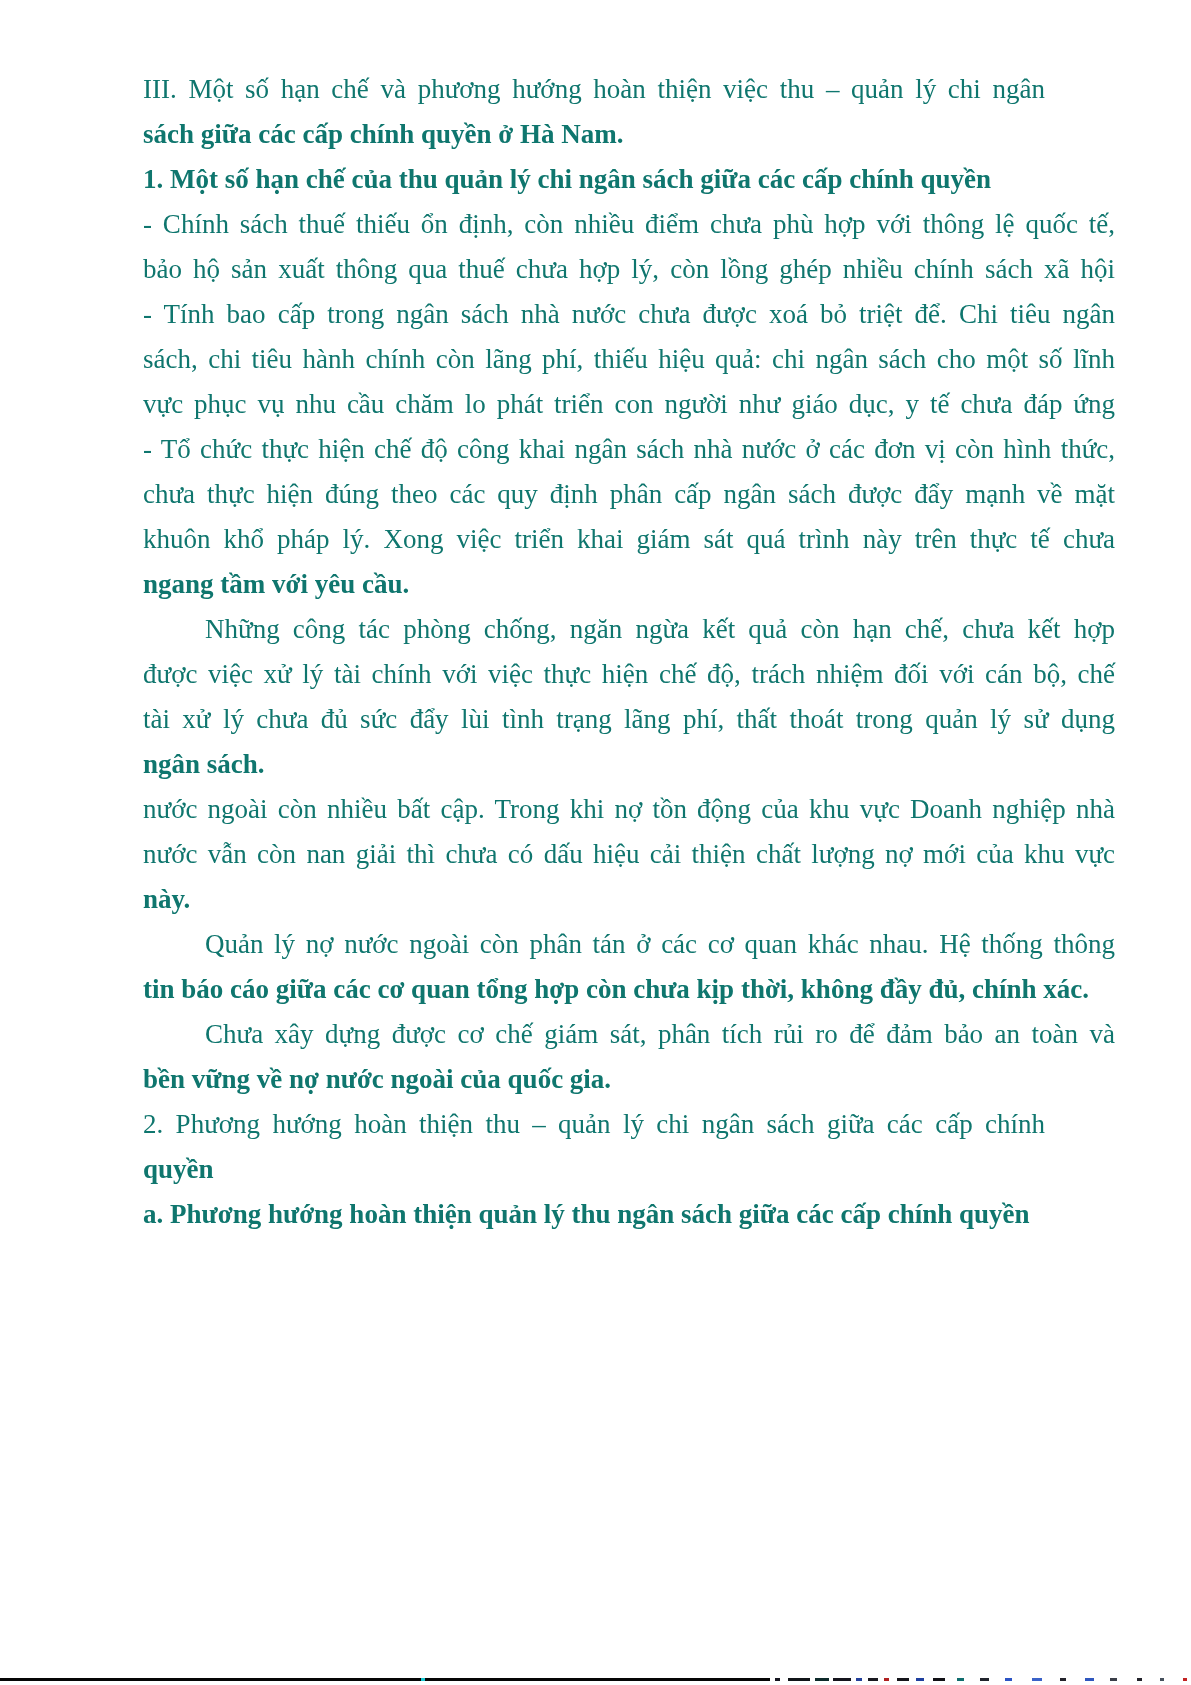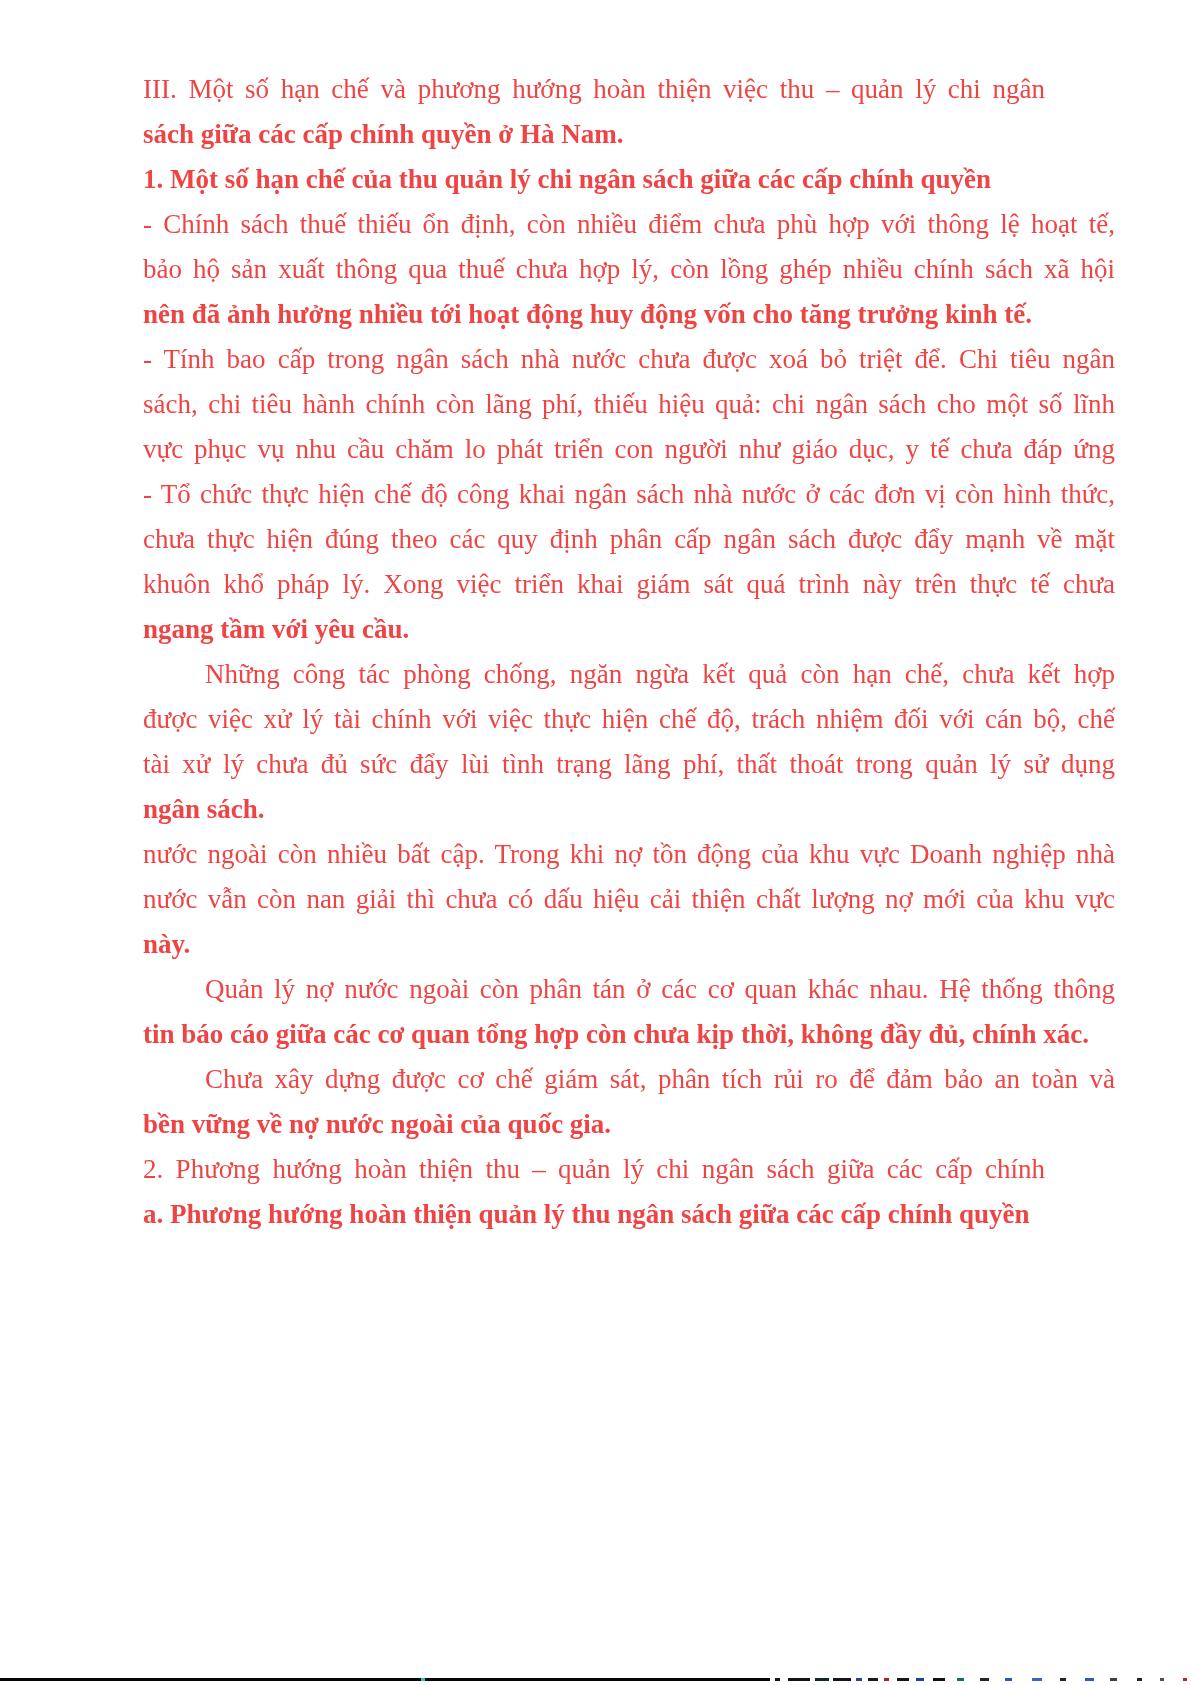--- a/index.html
+++ b/index.html
@@ -18,21 +18,21 @@
     position: absolute;
     left: 143px;
     top: 67px;
     width: 972px;
   }
   .paragraph { margin: 0; }
   .line {
     font-family: "Liberation Serif", "DejaVu Serif", serif;
     font-size: 27px;
     line-height: 45px;
-    color: #ef4444;
+    color: #0f766e;
     white-space: nowrap;
     text-align: justify;
     text-align-last: justify;
   }
   .line.last { text-align-last: left; font-weight: bold; }
   .line.indent { padding-left: 62px; }
   
   .paragraph.narrow .line:not(.last) { padding-right: 70px; }
 
   .bottom-strip {
@@ -55,23 +55,22 @@
 <div class="page">
   <main class="content">
       <div class="paragraph narrow">
         <div class="line">III. Một số hạn chế và phương hướng hoàn thiện việc thu – quản lý chi ngân</div>
         <div class="line last">sách giữa các cấp chính quyền ở Hà Nam.</div>
       </div>
       <div class="paragraph">
         <div class="line last">1. Một số hạn chế của thu quản lý chi ngân sách giữa các cấp chính quyền</div>
       </div>
       <div class="paragraph">
-        <div class="line">- Chính sách thuế thiếu ổn định, còn nhiều điểm chưa phù hợp với thông lệ hoạt tế,</div>
+        <div class="line">- Chính sách thuế thiếu ổn định, còn nhiều điểm chưa phù hợp với thông lệ quốc tế,</div>
         <div class="line">bảo hộ sản xuất thông qua thuế chưa hợp lý, còn lồng ghép nhiều chính sách xã hội</div>
-        <div class="line last">nên đã ảnh hưởng nhiều tới hoạt động huy động vốn cho tăng trưởng kinh tế.</div>
       </div>
       <div class="paragraph">
         <div class="line">- Tính bao cấp trong ngân sách nhà nước chưa được xoá bỏ triệt để. Chi tiêu ngân</div>
         <div class="line">sách, chi tiêu hành chính còn lãng phí, thiếu hiệu quả: chi ngân sách cho một số lĩnh</div>
         <div class="line">vực phục vụ nhu cầu chăm lo phát triển con người như giáo dục, y tế chưa đáp ứng</div>
       </div>
       <div class="paragraph">
         <div class="line">- Tổ chức thực hiện chế độ công khai ngân sách nhà nước ở các đơn vị còn hình thức,</div>
         <div class="line">chưa thực hiện đúng theo các quy định phân cấp ngân sách được đẩy mạnh về mặt</div>
         <div class="line">khuôn khổ pháp lý. Xong việc triển khai giám sát quá trình này trên thực tế chưa</div>
@@ -91,20 +90,21 @@
       <div class="paragraph">
         <div class="line indent">Quản lý nợ nước ngoài còn phân tán ở các cơ quan khác nhau. Hệ thống thông</div>
         <div class="line last">tin báo cáo giữa các cơ quan tổng hợp còn chưa kịp thời, không đầy đủ, chính xác.</div>
       </div>
       <div class="paragraph">
         <div class="line indent">Chưa xây dựng được cơ chế giám sát, phân tích rủi ro để đảm bảo an toàn và</div>
         <div class="line last">bền vững về nợ nước ngoài của quốc gia.</div>
       </div>
       <div class="paragraph narrow">
         <div class="line">2. Phương hướng hoàn thiện thu – quản lý chi ngân sách giữa các cấp chính</div>
+        <div class="line last">quyền</div>
       </div>
       <div class="paragraph">
         <div class="line last">a. Phương hướng hoàn thiện quản lý thu ngân sách giữa các cấp chính quyền</div>
       </div>
     </main>
 
   <div class="bottom-strip">
     <div class="strip-bar" style="left: 0px; width: 770px; background: rgb(5, 5, 5);"></div>
     <div class="strip-fragments">
         <span class="frag" style="left: 421px; width: 4px; background: rgb(25, 200, 210);"></span>

